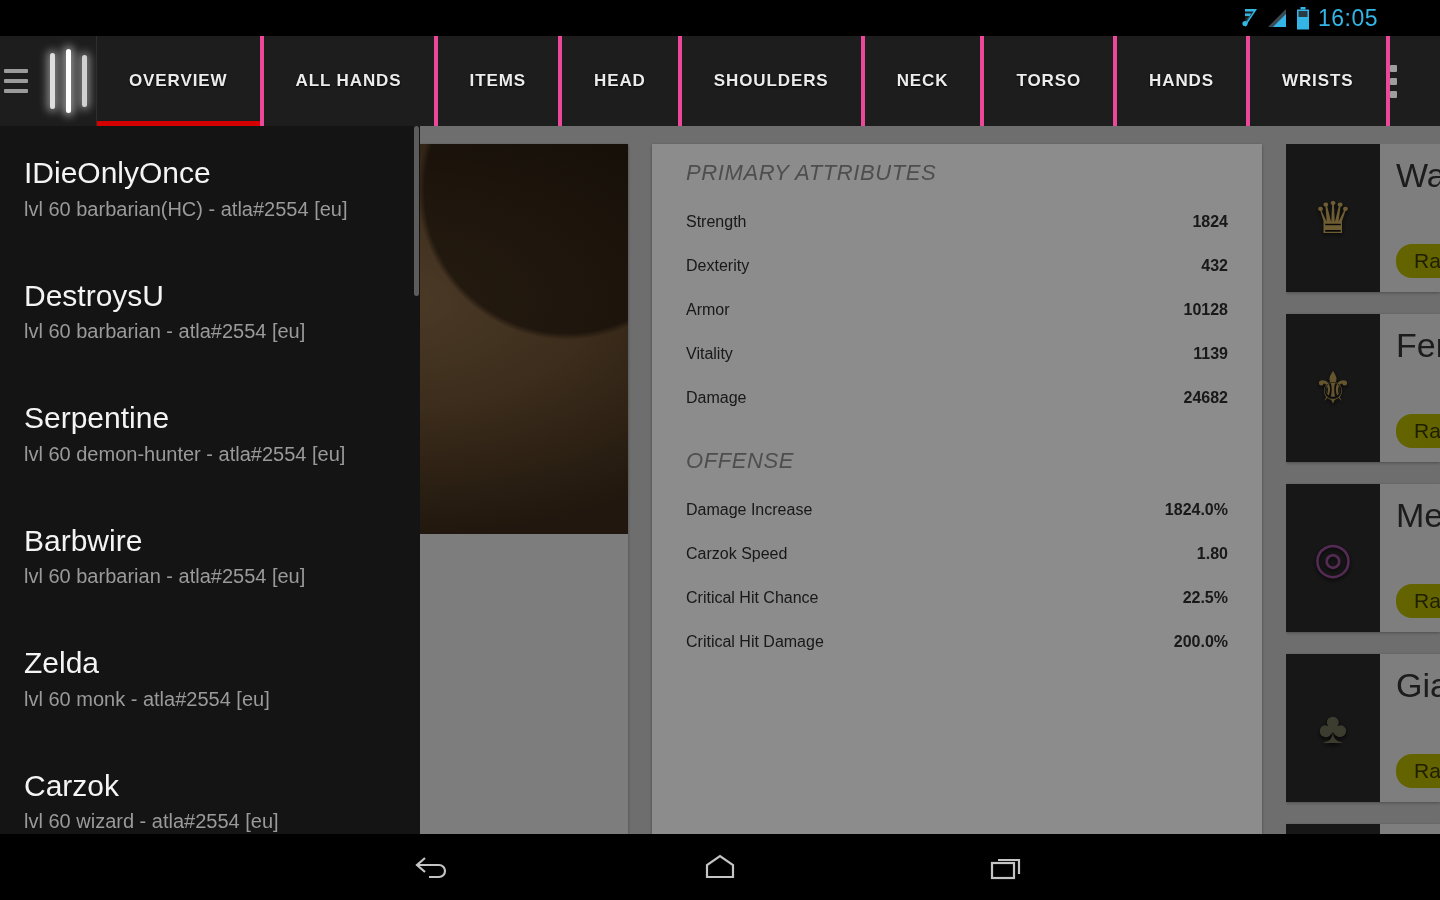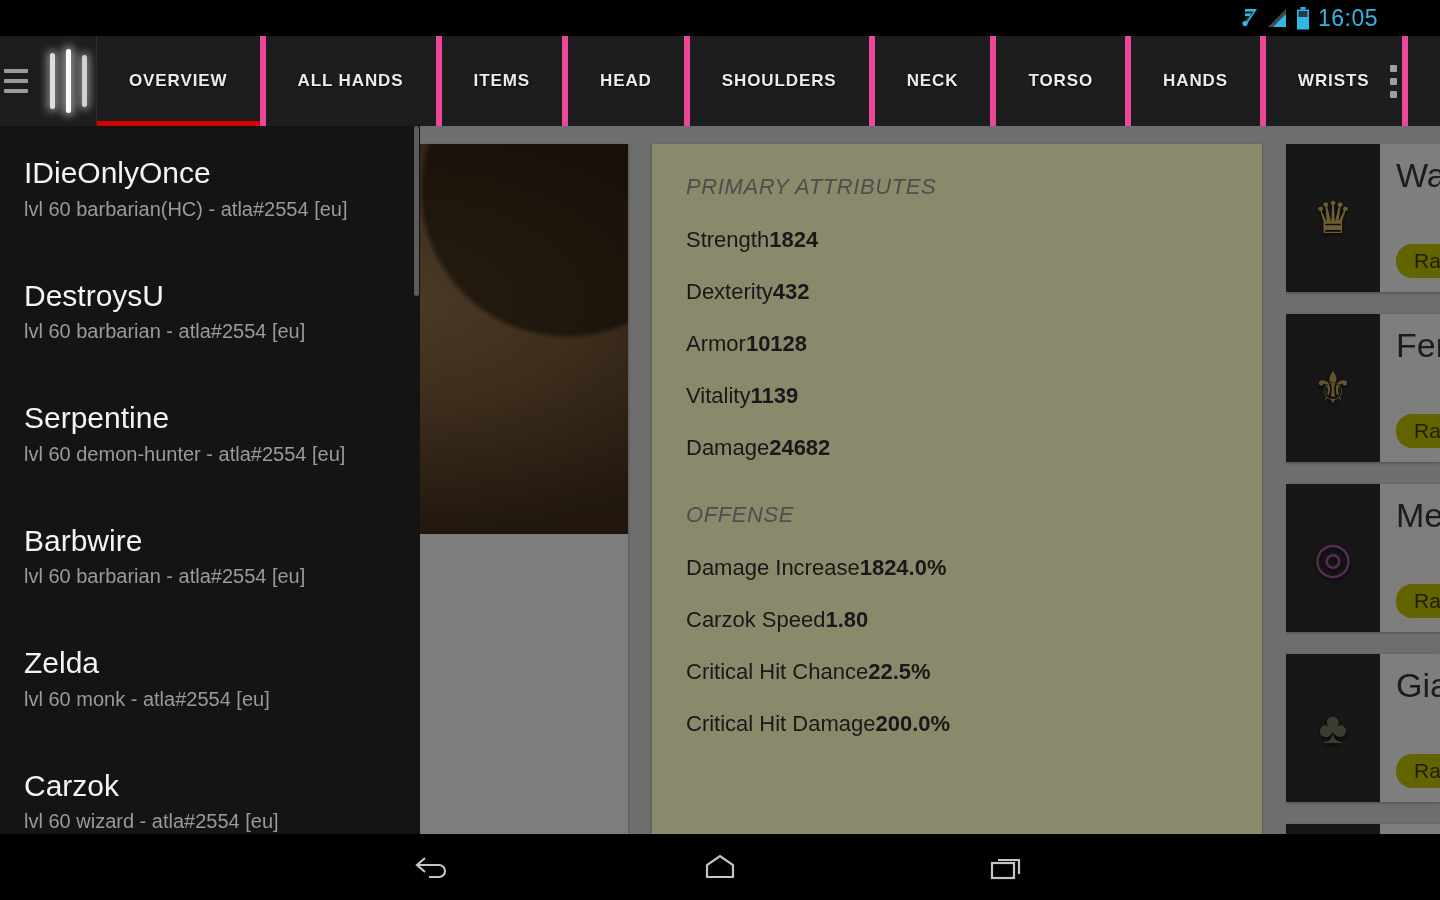--- a/index.html
+++ b/index.html
@@ -44,21 +44,21 @@
   #app-logo span:nth-child(3){ left:36px; height:52px; top:6px; opacity:.8;}
 
   #tabs{
     position:absolute; left:96px; top:0; height:90px;
     display:flex; align-items:stretch;
   }
   .tab{
     position:relative; display:flex; align-items:center; justify-content:center;
     color:#ececec; font-size:17px; font-weight:bold; letter-spacing:.9px;
     padding:0 32px; cursor:default;
-    border-right:6px solid #ec4899;
+    border-right:4px solid #ec4899;
     text-shadow:0 1px 2px rgba(0,0,0,.9);
   }
   .tab:first-child{ border-left:1px solid #2e2e2e; }
   .tab .tab-underline{
     position:absolute; left:0; right:0; bottom:0; height:5px; background:transparent;
   }
   .tab.active .tab-underline{ background:#d40000; }
 
   #overflow-menu{
     position:absolute; left:1370px; top:0; width:46px; height:90px;
@@ -104,32 +104,32 @@
   }
   #hero-body{ flex:1; padding:26px 28px; position:relative; }
   #hero-mode{ color:#8d1b1b; font-size:20px; letter-spacing:1px; }
   #hero-name{
     color:#2c2c2c; font-size:42px; letter-spacing:1px; margin-top:2px; line-height:1.1;
   }
   .hero-stat{ color:#3a3a3a; font-size:24px; margin-top:10px; }
 
   
   #stats-card{
-    width:610px; flex:0 0 610px; background:#fef9c3;
+    width:610px; flex:0 0 610px; background:#ffffff;
     box-shadow:0 1px 3px rgba(0,0,0,.35);
-    padding:30px 34px 10px 34px; overflow:hidden;
+    padding:16px 34px 10px 34px; overflow:hidden;
   }
   .stats-section-title{
     font-style:italic; font-size:22px; color:#8e8e8e; letter-spacing:.6px;
     margin:0 0 14px 0;
   }
   .stats-section-title.second{ margin-top:28px; }
   .stat-row{
-    display:flex; align-items:baseline;
-    padding:13px 0; font-size:22px; color:#2f2f2f;
+    display:flex; justify-content:space-between; align-items:baseline;
+    padding:13px 0; font-size:16px; color:#2f2f2f;
   }
   .stat-row .stat-value{ font-variant-numeric:tabular-nums;font-weight:bold; }
 
   
   #items-col{
     flex:1 1 auto; display:flex; flex-direction:column; gap:22px;
     padding-right:0; overflow:hidden;
   }
   .item-card{
     display:flex; background:#e6e6e6; height:148px; flex:0 0 148px;

